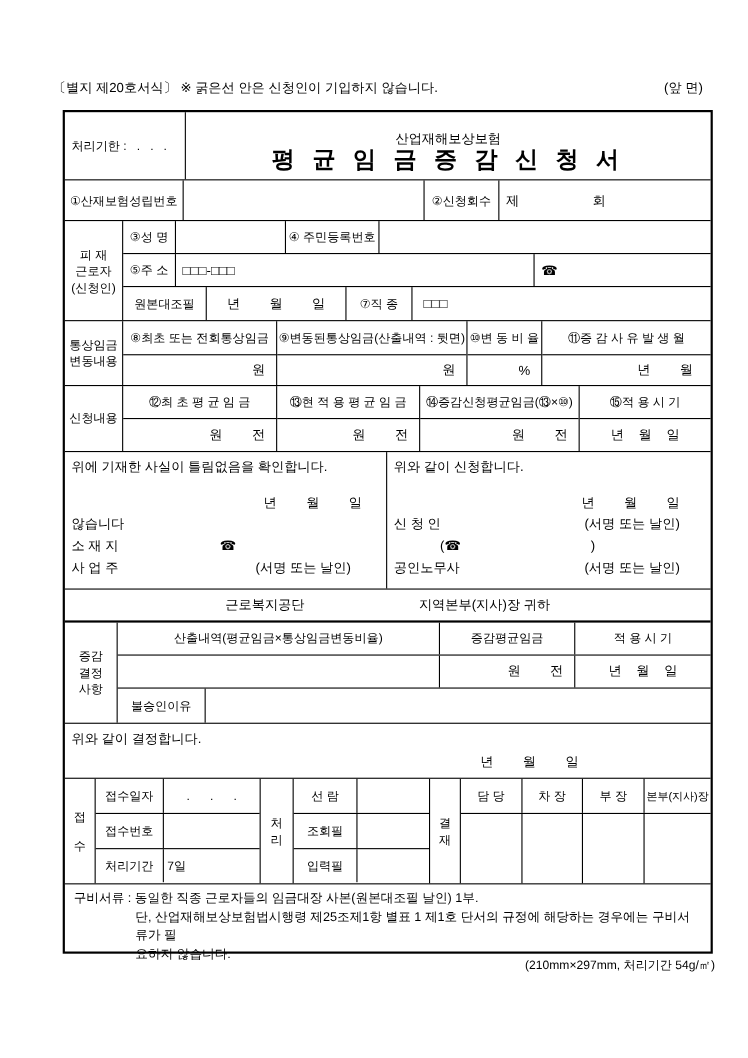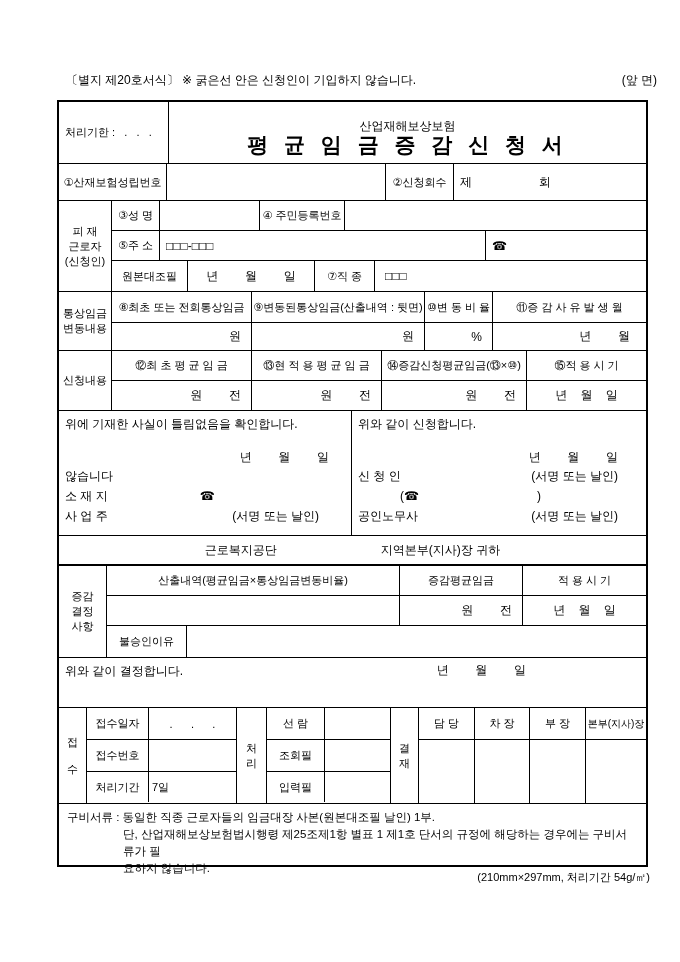--- a/index.html
+++ b/index.html
@@ -4,21 +4,21 @@
 <style>
   * { box-sizing: border-box; margin: 0; padding: 0; }
   html,body { width: 680px; height: 962px; }
   body {
     background: #ffffff;
     font-family: "Liberation Sans", "DejaVu Sans", sans-serif;
     color: #000;
     position: relative;
     font-size: 12px;
   }
-  .top-note { position: absolute; left: 66px; top: 72px; width: 591px;
+  .top-note { position: absolute; left: 48px; top: 72px; width: 591px;
     display: flex; justify-content: space-between; font-size: 12px; }
   .form { position: absolute; left: 57px; top: 100px; width: 591px;
     border: 2px solid #000; background: #fff; }
   .row { display: flex; border-bottom: 1px solid #000; }
   .row:last-child { border-bottom: none; }
   .col { display: flex; flex-direction: column; }
   .fx { display: flex; }
   .c { display: flex; align-items: center; justify-content: center; text-align: center; }
   .lc { display: flex; align-items: center; padding-left: 6px; text-align: right; }
   .rc { display: flex; align-items: center; justify-content: flex-end; padding-right: 10px; }
@@ -185,21 +185,21 @@
         <div class="rc br pre" style="width:123px">원        전</div>
         <div class="c pre" style="flex:1">년    월    일</div>
       </div>
       <div class="fx" style="height:31px">
         <div class="c br fs11" style="width:80px">불승인이유</div>
         <div style="flex:1"></div>
       </div>
     </div>
   </div>
 
-  <div class="row col" style="height:50px;display:flex;flex-direction:row">
+  <div class="row col" style="height:50px;display:flex;flex-direction:column">
     <div class="stmt">위와 같이 결정합니다.</div>
     <div class="pre" style="margin-left:auto;margin-right:120px;margin-top:4px">년        월        일</div>
   </div>
 
   <div class="row" style="height:96px">
     <div class="c br prel fs11" style="width:28px">접
 
 수</div>
     <div class="col br" style="width:150px">
       <div class="fx bb" style="height:32px">

